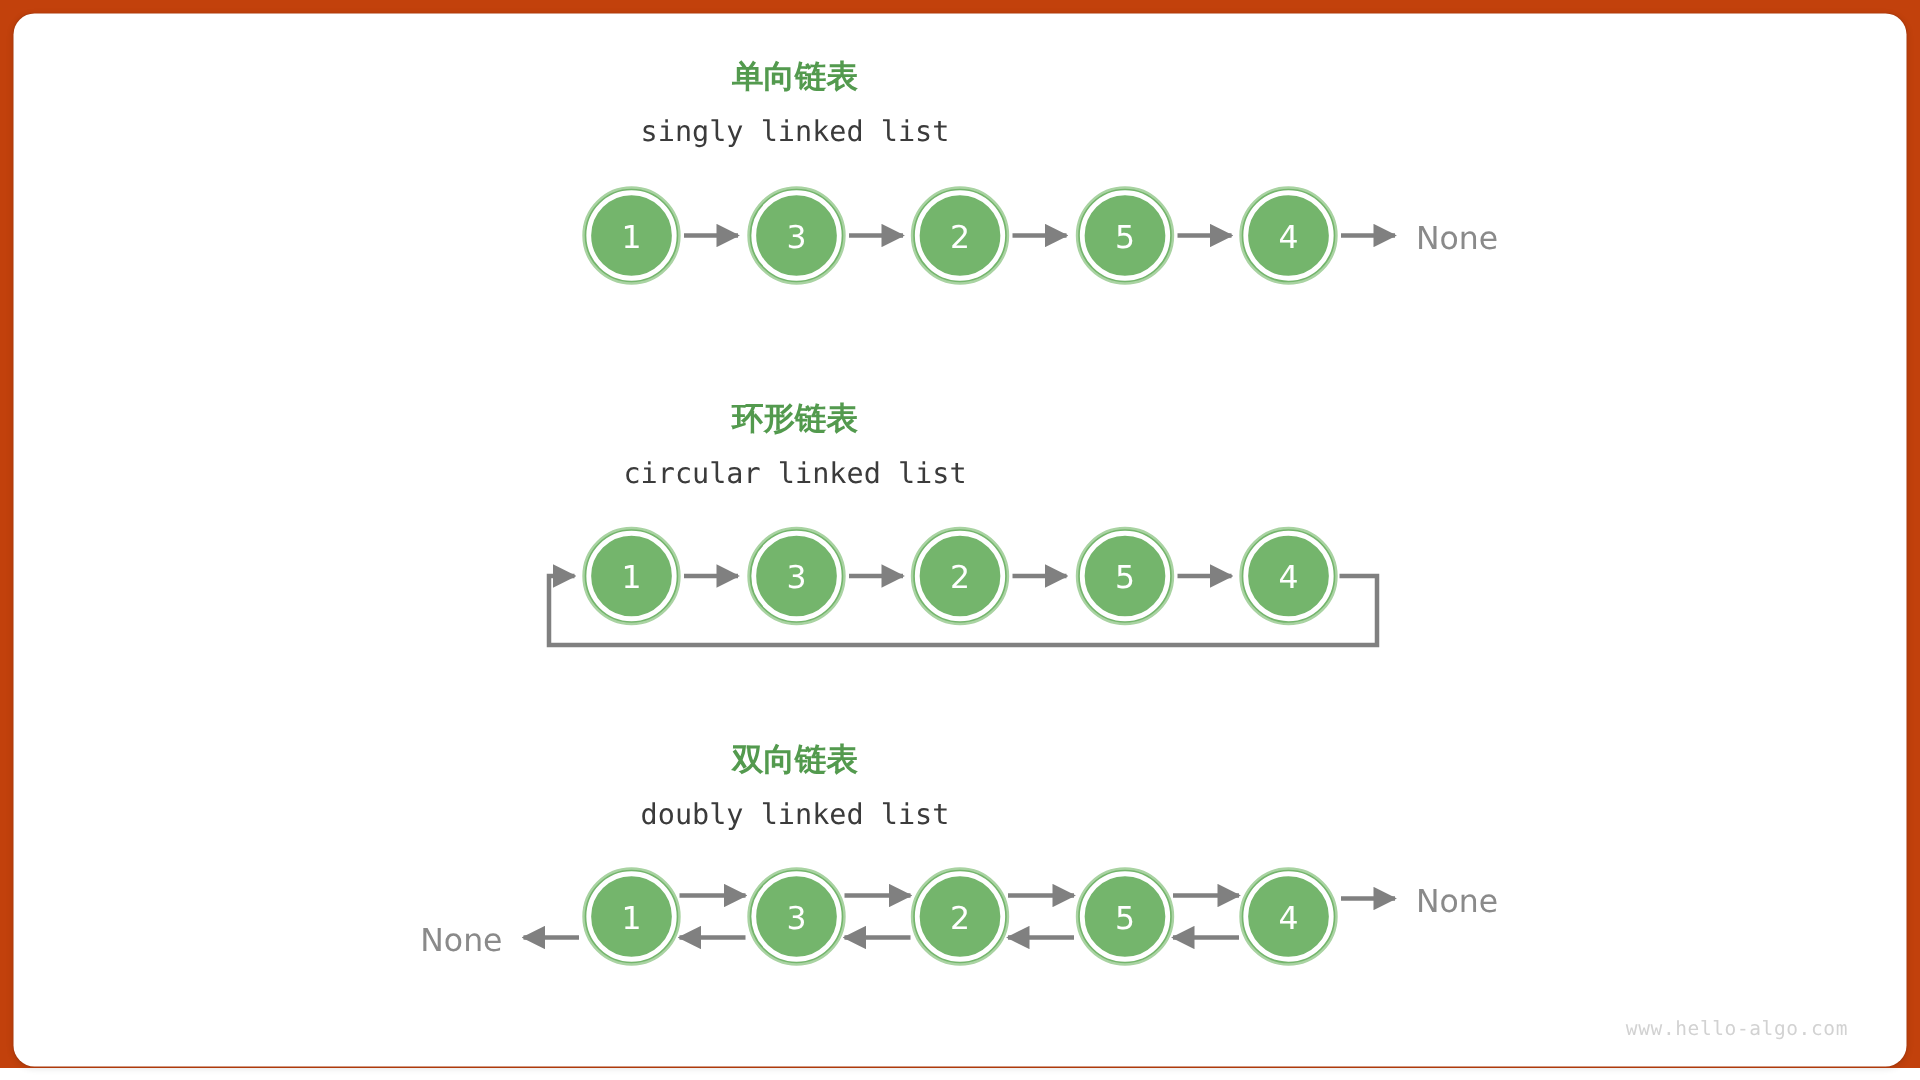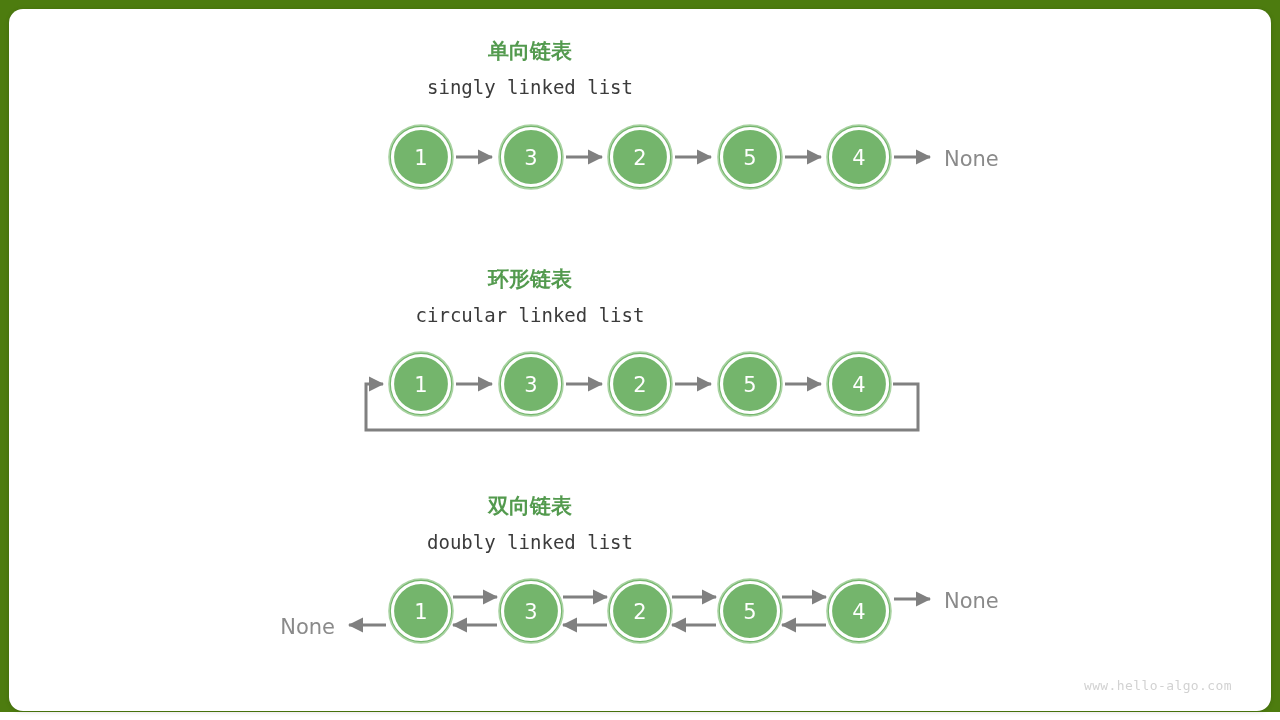--- a/index.html
+++ b/index.html
@@ -11,21 +11,21 @@
     width: 1280px;
     height: 720px;
     overflow: hidden;
     font-family: "Liberation Sans", sans-serif;
   }
 
   #canvas {
     position: relative;
     width: 1280px;
     height: 712px;
-    background: #4d7c0f;
+    background: #c2410c;
   }
 
   
   .card {
     position: absolute;
     left: 9px;
     top: 9px;
     width: 1262px;
     height: 702px;
     background: #ffffff;

